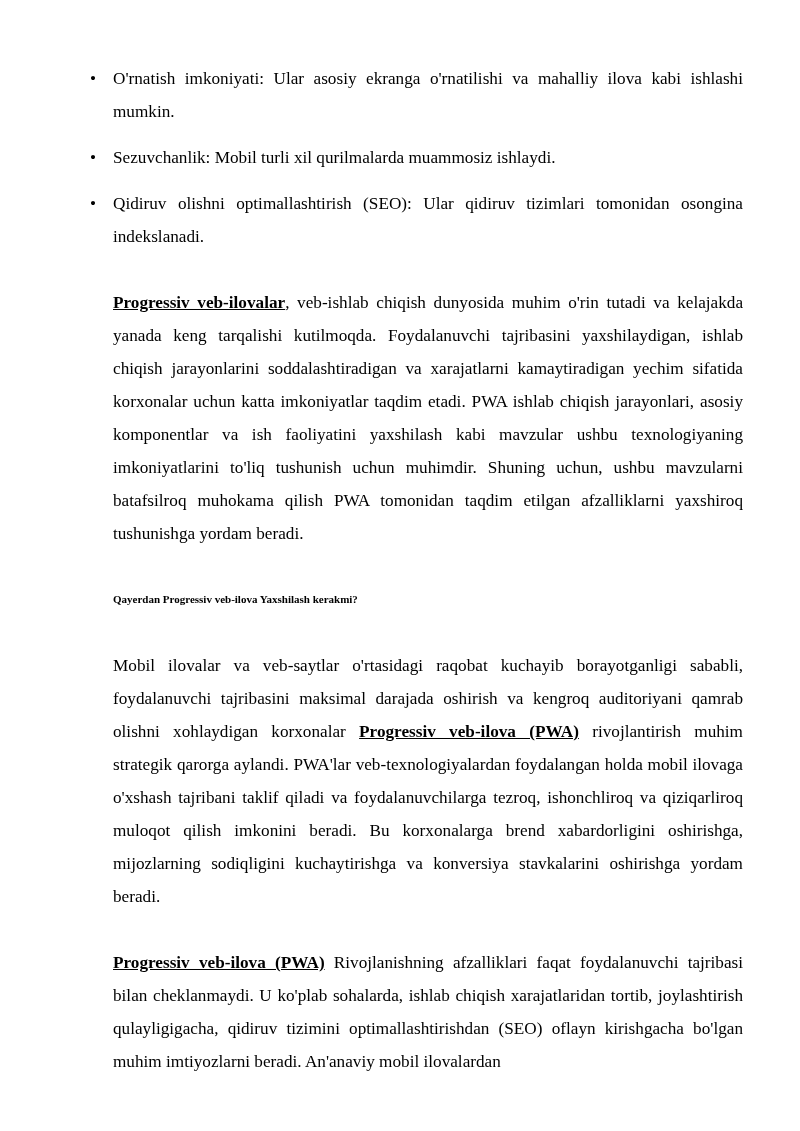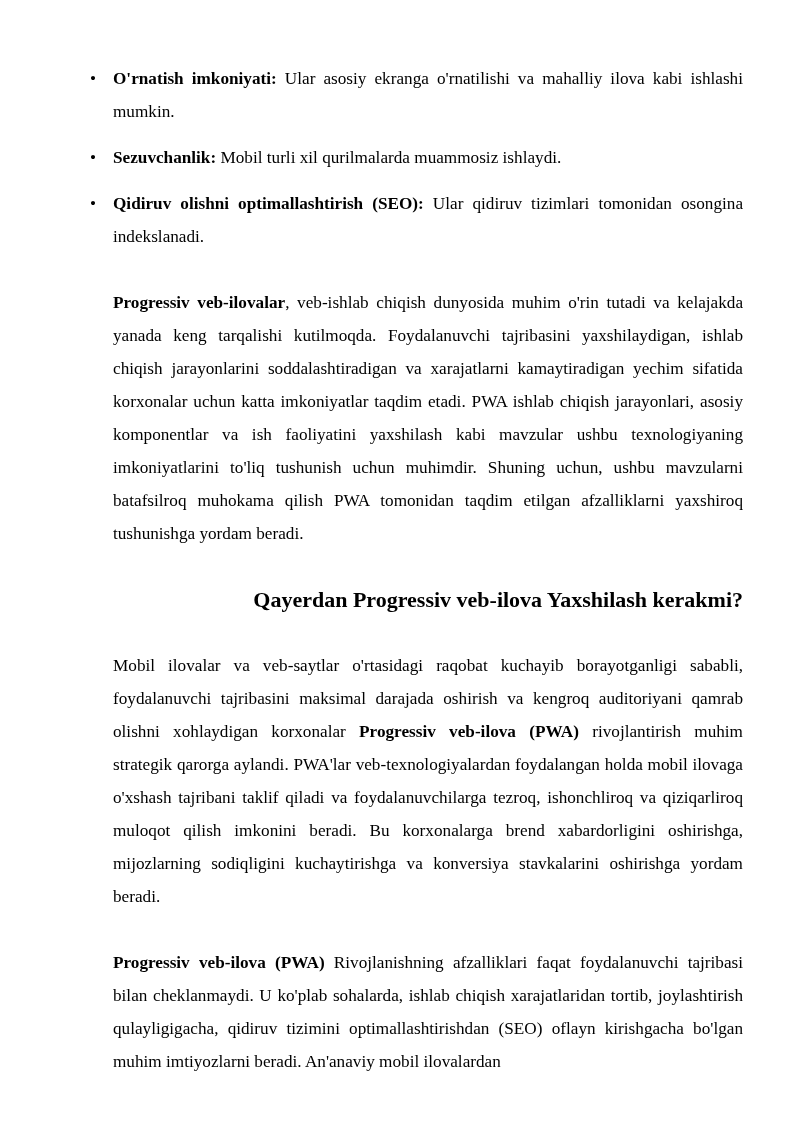--- a/index.html
+++ b/index.html
@@ -46,44 +46,45 @@
     margin-bottom: 0;
   }
   .bullet-marker {
     position: absolute;
     left: 33px;
     top: 0;
     line-height: 33px;
     font-size: 17.2px;
   }
   .bullet-item .lead {
-    font-weight: bold;
+    font-weight: normal;
   }
 
   
   .para {
     margin: 0;
     padding-left: 56px;
     font-size: 17.2px;
     line-height: 33px;
     text-align: justify;
     text-justify: inter-word;
   }
   .para .strong {
     font-weight: bold;
+    text-decoration: underline;
   }
 
   
   .subheading {
     margin: 0;
     padding-left: 56px;
-    font-size: 22px;
+    font-size: 11px;
     line-height: 33px;
     font-weight: bold;
-    text-align: right;
+    text-align: left;
   }
 
   
   .gap-block { height: 33px; }
 
   
   .para > span, .bullet-item > span {
     display: inline;
   }
 </style>

